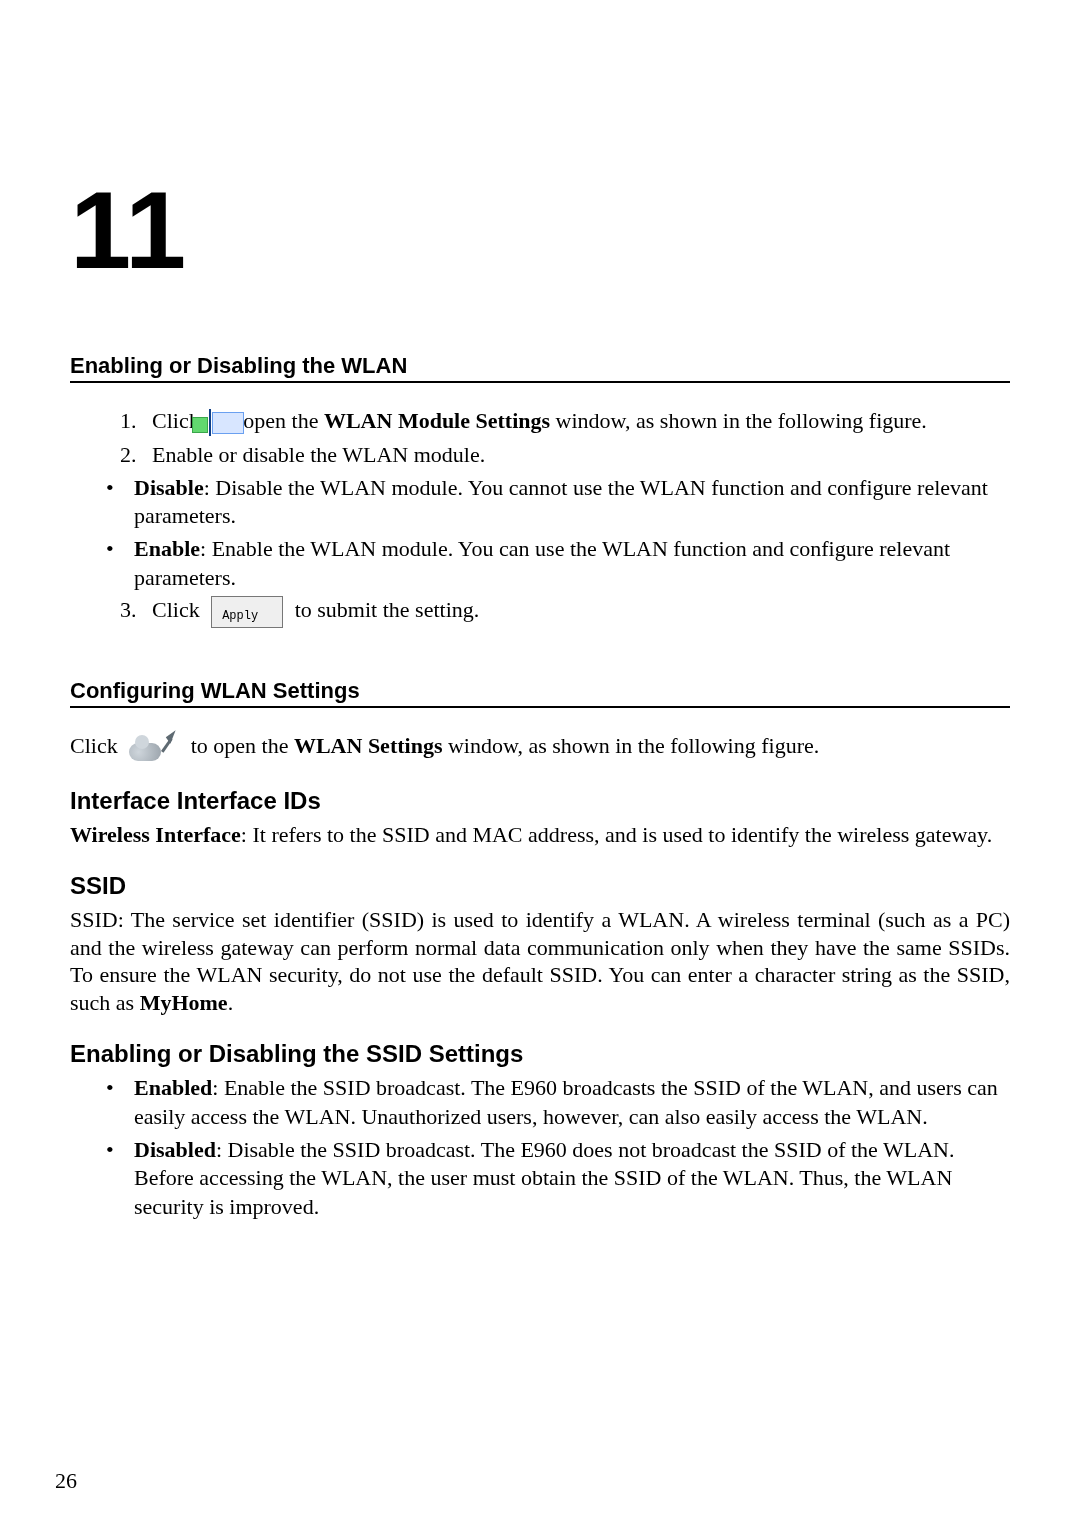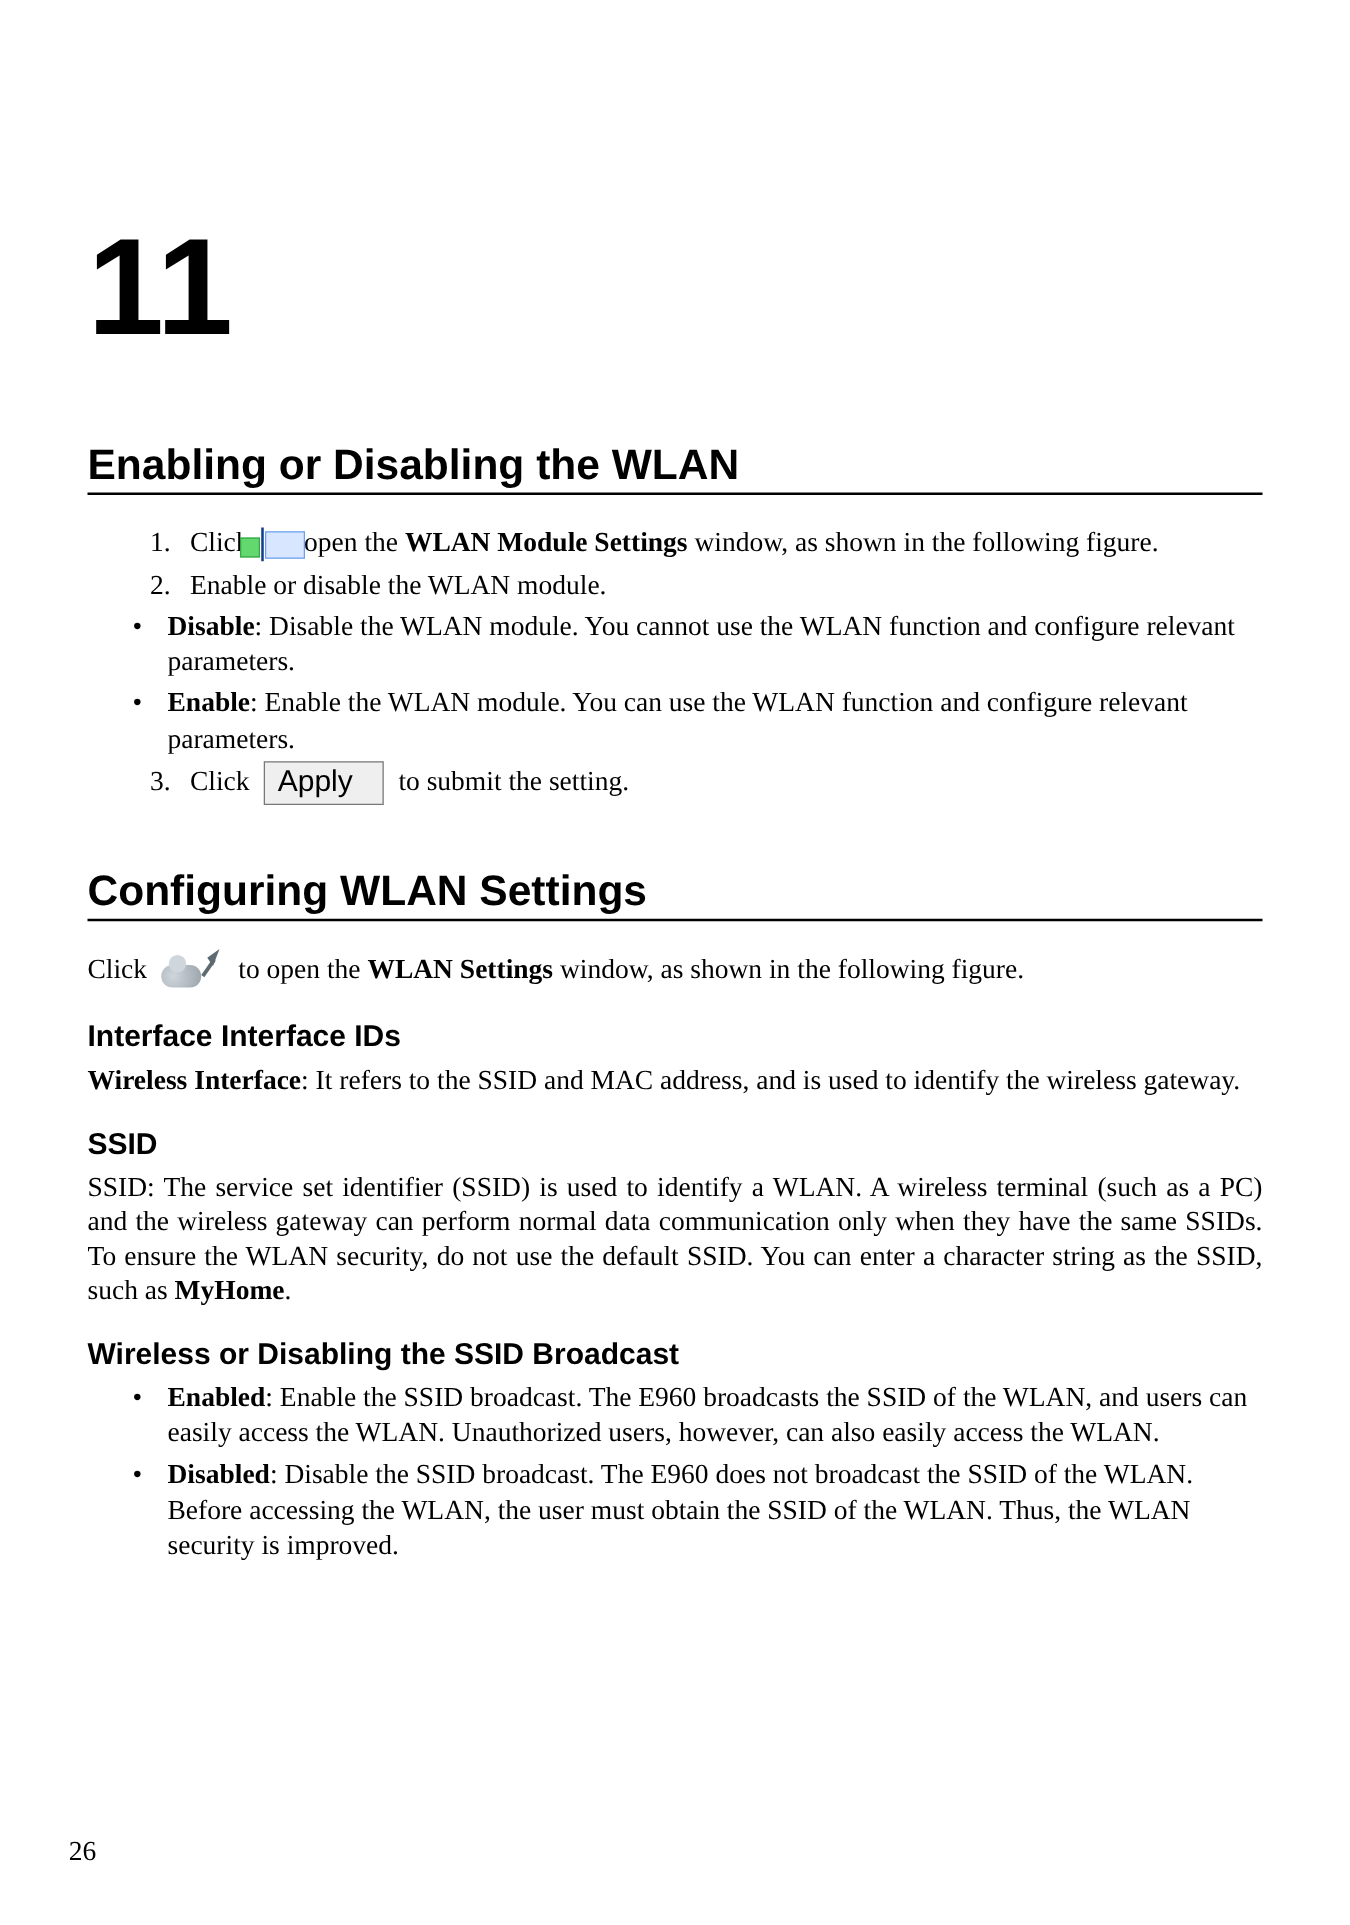--- a/index.html
+++ b/index.html
@@ -29,21 +29,21 @@
     line-height: 1;
   }
   .chapter-title {
     font-family: Arial, Helvetica, sans-serif;
     font-weight: 700;
     font-size: 38px;
   }
   .h2 {
     font-family: Arial, Helvetica, sans-serif;
     font-weight: 700;
-    font-size: 34px;
+    font-size: 22px;
     border-bottom: 2px solid #000;
     padding-bottom: 2px;
     margin-top: 50px;
     margin-bottom: 24px;
   }
   .h3 {
     font-family: Arial, Helvetica, sans-serif;
     font-weight: 700;
     font-size: 24px;
     margin-top: 24px;
@@ -108,23 +108,23 @@
   .wlan-icon::after {
     content: "";
     position: absolute;
     right: 2px; bottom: 2px;
     width: 14px; height: 14px;
     background: #62d86f;
     border: 1px solid #3aa64a;
   }
   .apply-btn {
     display: inline-block;
-    padding: 0 24px 2px 10px;
-    font-family: Liberation Sans, sans-serif;
-    font-size: 24px;
+    padding: 12px 24px 2px 10px;
+    font-family: Liberation Mono, monospace;
+    font-size: 12px;
     border: 1px solid #777;
     background: #efefef;
     vertical-align: middle;
     margin: 0 6px;
   }
   .wlan-settings-icon {
     display: inline-block;
     vertical-align: middle;
     margin: 0 6px;
     position: relative;
@@ -246,21 +246,21 @@
   <div class="h3">Interface Interface IDs</div>
   <div class="body-text">
     <b>Wireless Interface</b><span>: It refers to the SSID and MAC address, and is used to identify the wireless gateway.</span>
   </div>
 
   <div class="h3">SSID</div>
   <div class="body-text">
     <span>SSID: The service set identifier (SSID) is used to identify a WLAN. A wireless terminal (such as a PC) and the wireless gateway can perform normal data communication only when they have the same SSIDs. To ensure the WLAN security, do not use the default SSID. You can enter a character string as the SSID, such as </span><b>MyHome</b><span>.</span>
   </div>
 
-  <div class="h3">Wireless or Disabling the SSID Broadcast</div>
+  <div class="h3">Enabling or Disabling the SSID Settings</div>
   <ul class="bullets">
     <li>
       <b>Enabled</b><span>: Enable the SSID broadcast. The E960 broadcasts the SSID of the WLAN, and users can easily access the WLAN. Unauthorized users, however, can also easily access the WLAN.</span>
     </li>
     <li>
       <b>Disabled</b><span>: Disable the SSID broadcast. The E960 does not broadcast the SSID of the WLAN. Before accessing the WLAN, the user must obtain the SSID of the WLAN. Thus, the WLAN security is improved.</span>
     </li>
   </ul>
 
   <div class="page-number">26</div>

